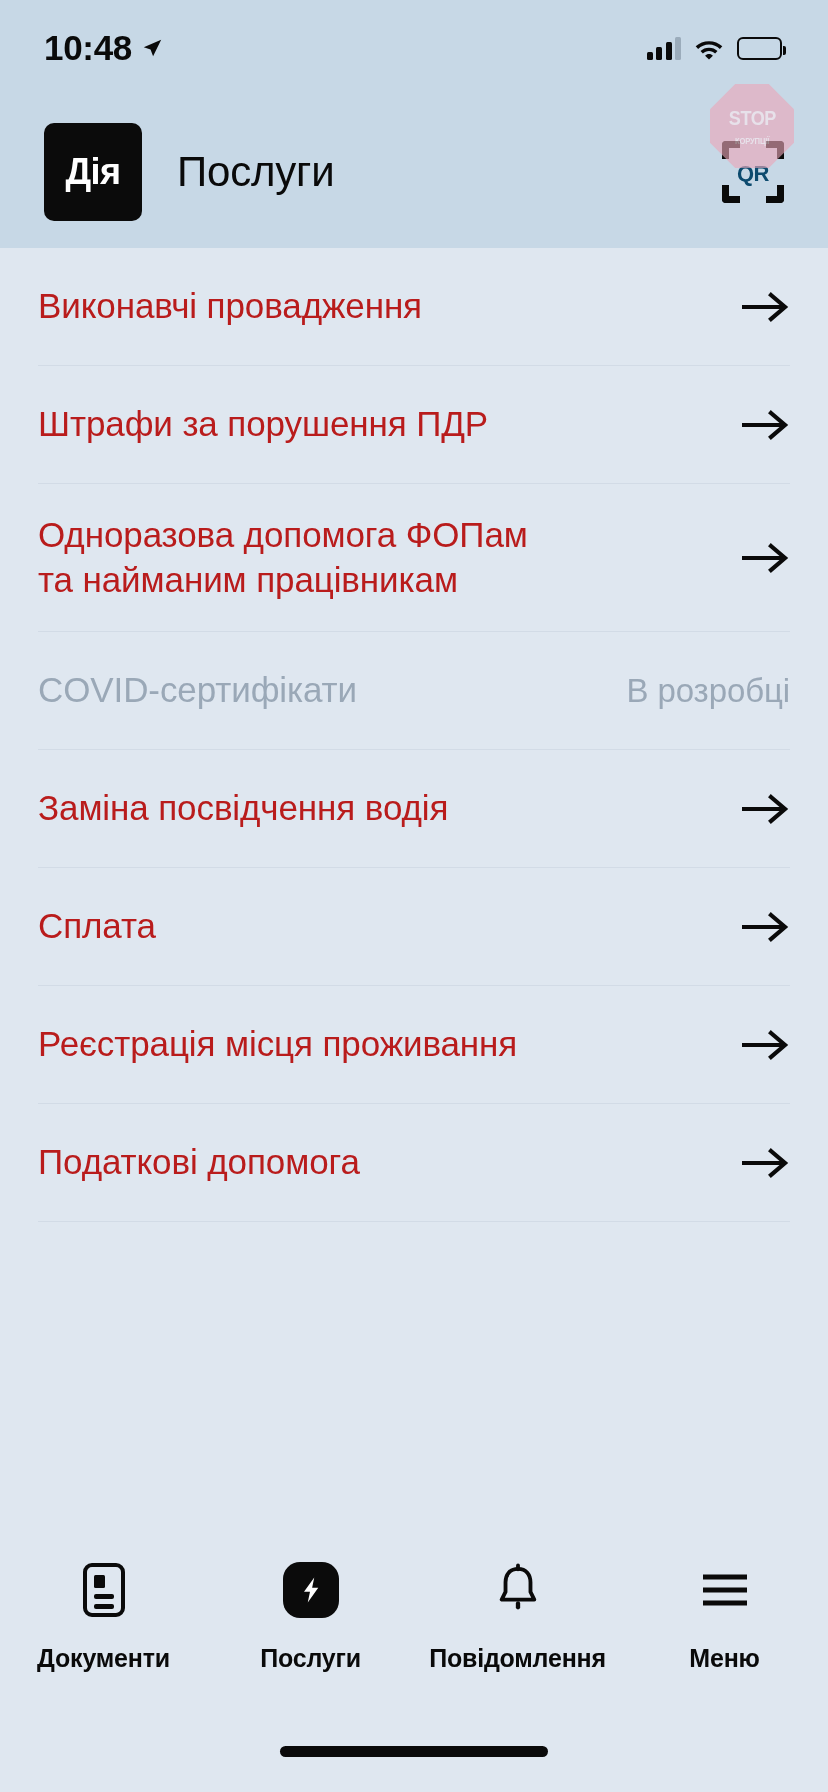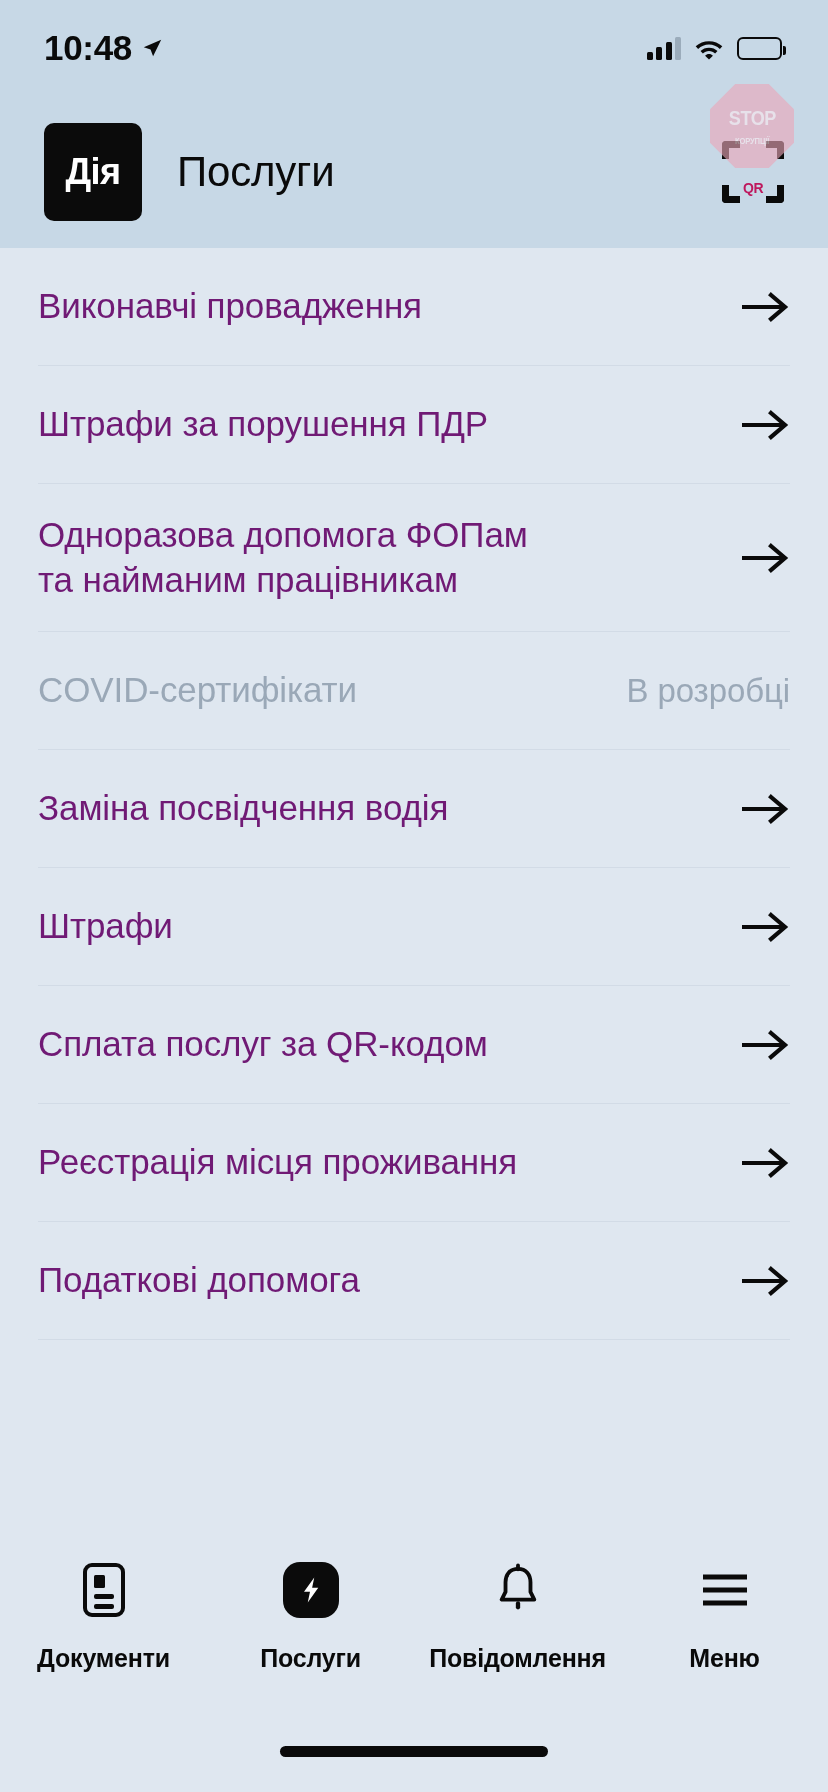--- a/index.html
+++ b/index.html
@@ -155,27 +155,27 @@
     position: absolute;
     width: 18px;
     height: 18px;
     border: 7px solid #0a0a0a;
   }
   .qr-btn .c-tl { top: 0; left: 0; border-right: none; border-bottom: none; border-radius: 4px 0 0 0;}
   .qr-btn .c-tr { top: 0; right: 0; border-left: none; border-bottom: none; border-radius: 0 4px 0 0;}
   .qr-btn .c-bl { bottom: 0; left: 0; border-right: none; border-top: none; border-radius: 0 0 0 4px;}
   .qr-btn .c-br { bottom: 0; right: 0; border-left: none; border-top: none; border-radius: 0 0 4px 0;}
   .qr-btn .qr-txt {
-    font-size: 14px;
+    font-size: 22px;
     font-weight: 700;
-    color: #be185d;
+    color: #0c4a6e;
     letter-spacing: -0.5px;
     line-height: 1;
     position: relative;
-    top: 16px;
+    top: 2px;
   }
 
   
   .watermark {
     position: absolute;
     top: 84px;
     right: 34px;
     width: 84px;
     height: 84px;
     z-index: 6;
@@ -224,21 +224,21 @@
     justify-content: space-between;
     min-height: 118px;
     border-bottom: 1.5px solid #d2dbe6;
     gap: 20px;
   }
   .srv-row:last-child { border-bottom: 1.5px solid #d2dbe6; }
 
   .srv-label {
     font-size: 35px;
     font-weight: 400;
-    color: #701a75;
+    color: #b91c1c;
     line-height: 1.26;
     letter-spacing: -0.1px;
     white-space: pre-line;
   }
   .srv-row.two-line { min-height: 148px; }
 
   .srv-row.disabled .srv-label { color: #9aa8b7; }
   .srv-status {
     font-size: 33px;
     color: #9aa8b7;
@@ -380,27 +380,21 @@
         <div class="srv-label">COVID-сертифікати</div>
         <div class="srv-status">В розробці</div>
       </div>
       <div class="srv-row">
         <div class="srv-label">Заміна посвідчення водія</div>
         <svg class="arrow-ico" viewBox="0 0 48 34">
           <path d="M2 17 H42 M29 5 L43 17 L29 29" fill="none" stroke="#0a0a0a" stroke-width="4.2" stroke-linecap="square" stroke-linejoin="miter"></path>
         </svg>
       </div>
       <div class="srv-row">
-        <div class="srv-label">Штрафи</div>
-        <svg class="arrow-ico" viewBox="0 0 48 34">
-          <path d="M2 17 H42 M29 5 L43 17 L29 29" fill="none" stroke="#0a0a0a" stroke-width="4.2" stroke-linecap="square" stroke-linejoin="miter"></path>
-        </svg>
-      </div>
-      <div class="srv-row">
-        <div class="srv-label">Сплата послуг за QR-кодом</div>
+        <div class="srv-label">Сплата</div>
         <svg class="arrow-ico" viewBox="0 0 48 34">
           <path d="M2 17 H42 M29 5 L43 17 L29 29" fill="none" stroke="#0a0a0a" stroke-width="4.2" stroke-linecap="square" stroke-linejoin="miter"></path>
         </svg>
       </div>
       <div class="srv-row">
         <div class="srv-label">Реєстрація місця проживання</div>
         <svg class="arrow-ico" viewBox="0 0 48 34">
           <path d="M2 17 H42 M29 5 L43 17 L29 29" fill="none" stroke="#0a0a0a" stroke-width="4.2" stroke-linecap="square" stroke-linejoin="miter"></path>
         </svg>
       </div>

